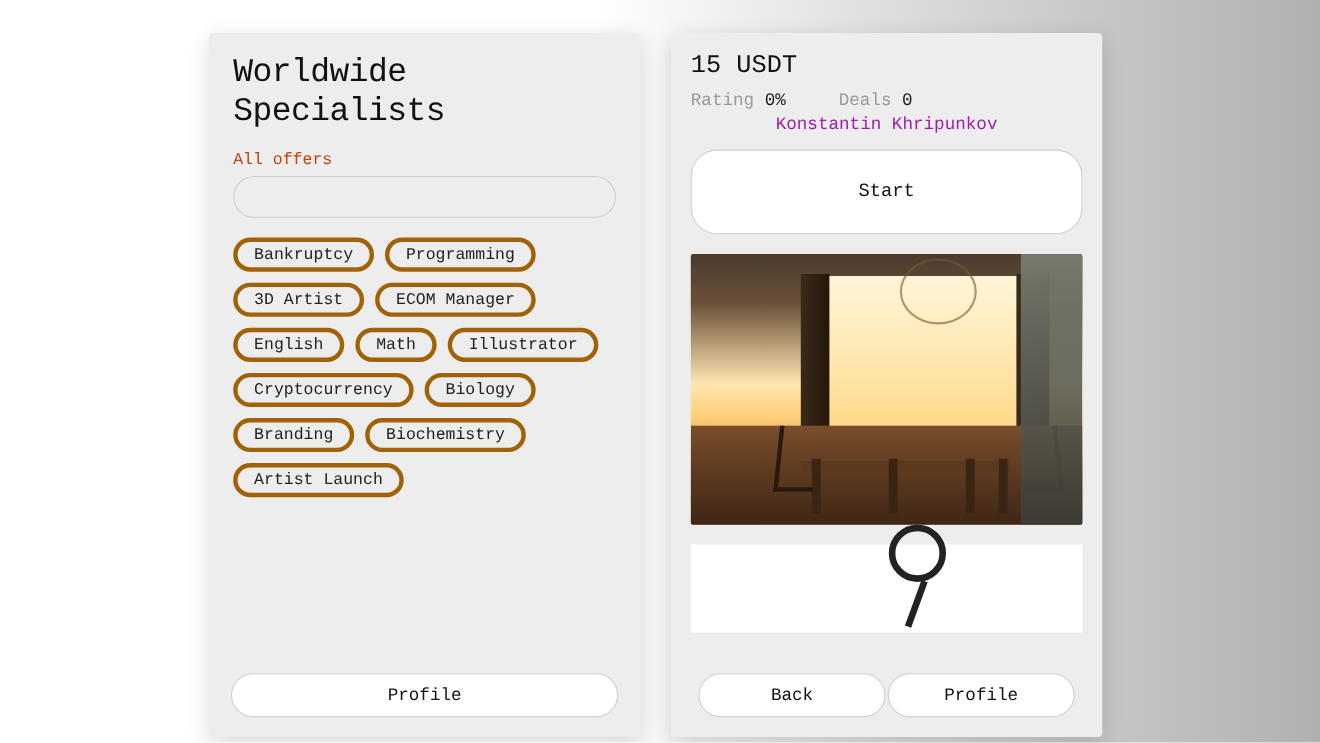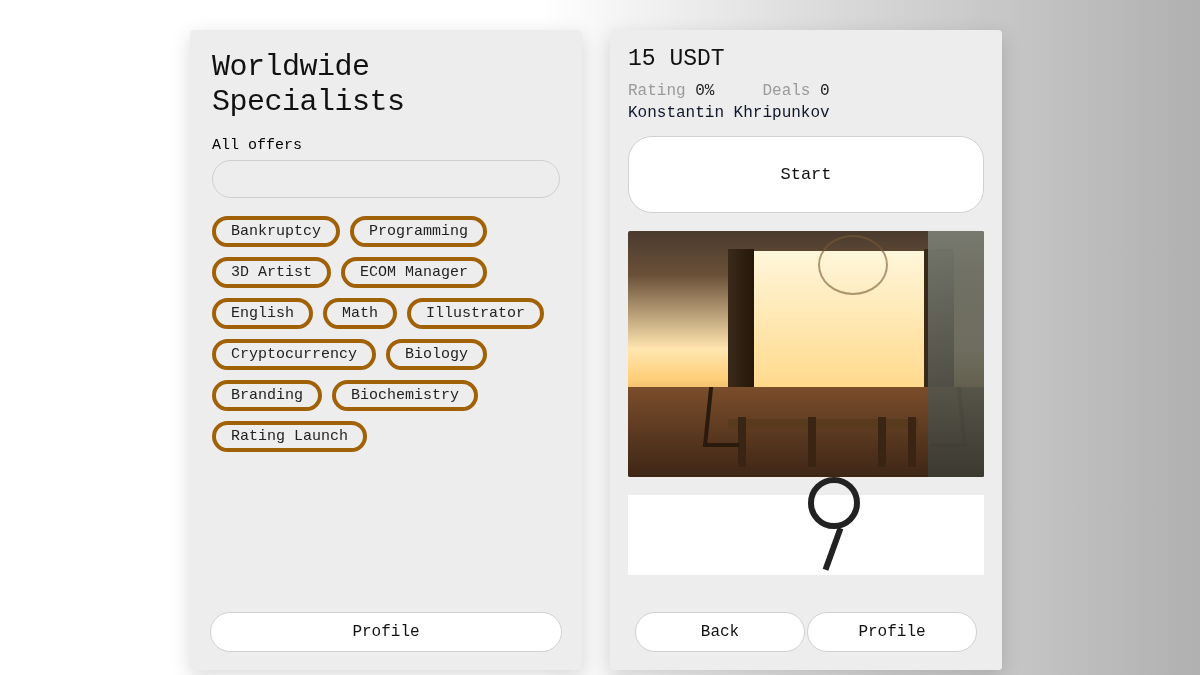--- a/index.html
+++ b/index.html
@@ -25,21 +25,21 @@
   .title {
     font-size: 30px;
     font-weight: 500;
     letter-spacing: -0.5px;
     color: #111;
     line-height: 1.15;
     margin-bottom: 18px;
   }
   .subhead {
     font-size: 15px;
-    color: #000000;
+    color: #c2410c;
     margin-bottom: 6px;
   }
   .search {
     width: 100%;
     height: 38px;
     border: 1px solid #cfcfcf;
     border-radius: 20px;
     background: #ededed;
     padding: 0 14px;
     font-family: inherit;
@@ -91,21 +91,21 @@
     border-radius: 22px;
     display: flex; align-items: center; justify-content: center;
     font-size: 16px;
     cursor: pointer;
   }
   .lang-inactive { background: #fff; border: 1px solid #d0d0d0; color: #333; }
   .lang-active   { background: #111; color: #fff; }
   .price { font-size: 23px; color: #111; margin-bottom: 10px; }
   .meta-row { font-size: 16px; color: #9a9a9a; margin-bottom: 4px; }
   .meta-row .val { color: #222; }
-  .author { text-align: left; font-size: 16px; color: #0f172a; margin-bottom: 14px; }
+  .author { text-align: center; font-size: 16px; color: #a21caf; margin-bottom: 14px; }
   .start-btn {
     width: 100%; background: #fff; border: 1px solid #d0d0d0;
     border-radius: 24px; padding: 28px 0; font-family: inherit;
     font-size: 17px; color: #111; cursor: pointer; margin-bottom: 18px;
   }
   .hero {
     width: 356px; height: 246px;
     border-radius: 2px;
     position: relative;
     overflow: hidden;
@@ -165,21 +165,21 @@
       <span class="tag">Programming</span>
       <span class="tag">3D Artist</span>
       <span class="tag">ECOM Manager</span>
       <span class="tag">English</span>
       <span class="tag">Math</span>
       <span class="tag">Illustrator</span>
       <span class="tag">Cryptocurrency</span>
       <span class="tag">Biology</span>
       <span class="tag">Branding</span>
       <span class="tag">Biochemistry</span>
-      <span class="tag">Rating Launch</span>
+      <span class="tag">Artist Launch</span>
     </div>
   </div>
   <div class="footer">
     <button class="pill-btn">Profile</button>
   </div>
 </div>
 
 <div class="panel right">
   <div class="inner">
     <div class="price">15 USDT</div>

